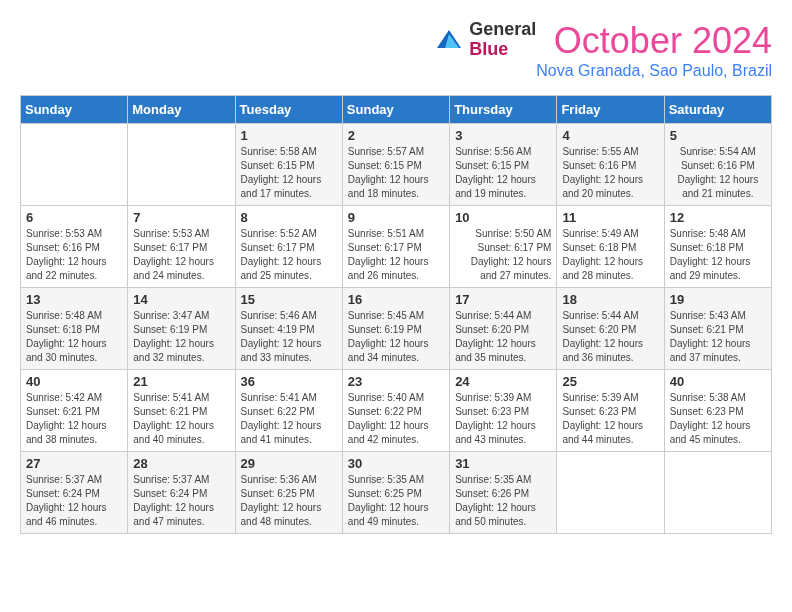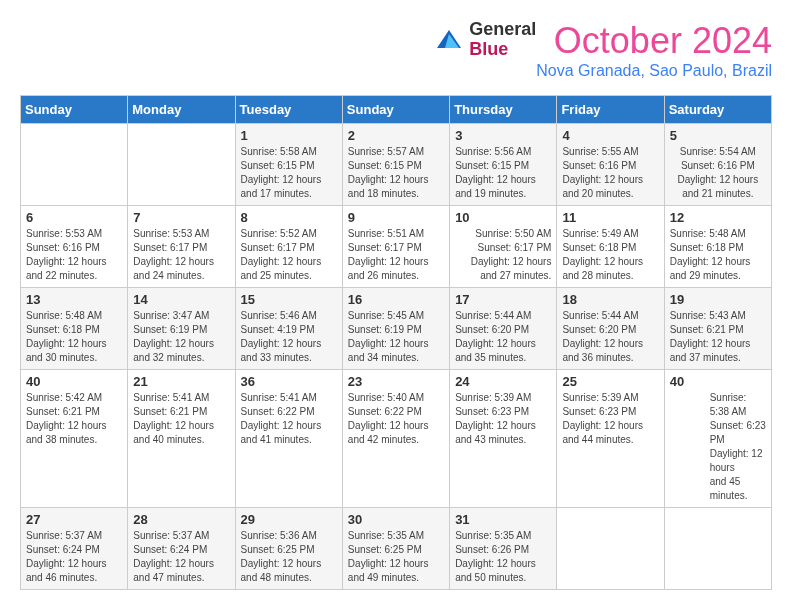--- a/index.html
+++ b/index.html
@@ -297,21 +297,21 @@
         </td>
         <td>
           <span class="day-num">25</span>
           <div class="cell-info" style="white-space: pre-line;">Sunrise: 5:39 AM
 Sunset: 6:23 PM
 Daylight: 12 hours
 and 44 minutes.</div>
         </td>
         <td>
           <span class="day-num">40</span>
-          <div class="cell-info" style="white-space: pre-line; margin-left: 40px;">Sunrise: 5:38 AM
+          <div class="cell-info" style="white-space: pre-line;">Sunrise: 5:38 AM
 Sunset: 6:23 PM
 Daylight: 12 hours
 and 45 minutes.</div>
         </td>
       </tr>
       <tr>
         <td>
           <span class="day-num">27</span>
           <div class="cell-info" style="white-space: pre-line;">Sunrise: 5:37 AM
 Sunset: 6:24 PM

